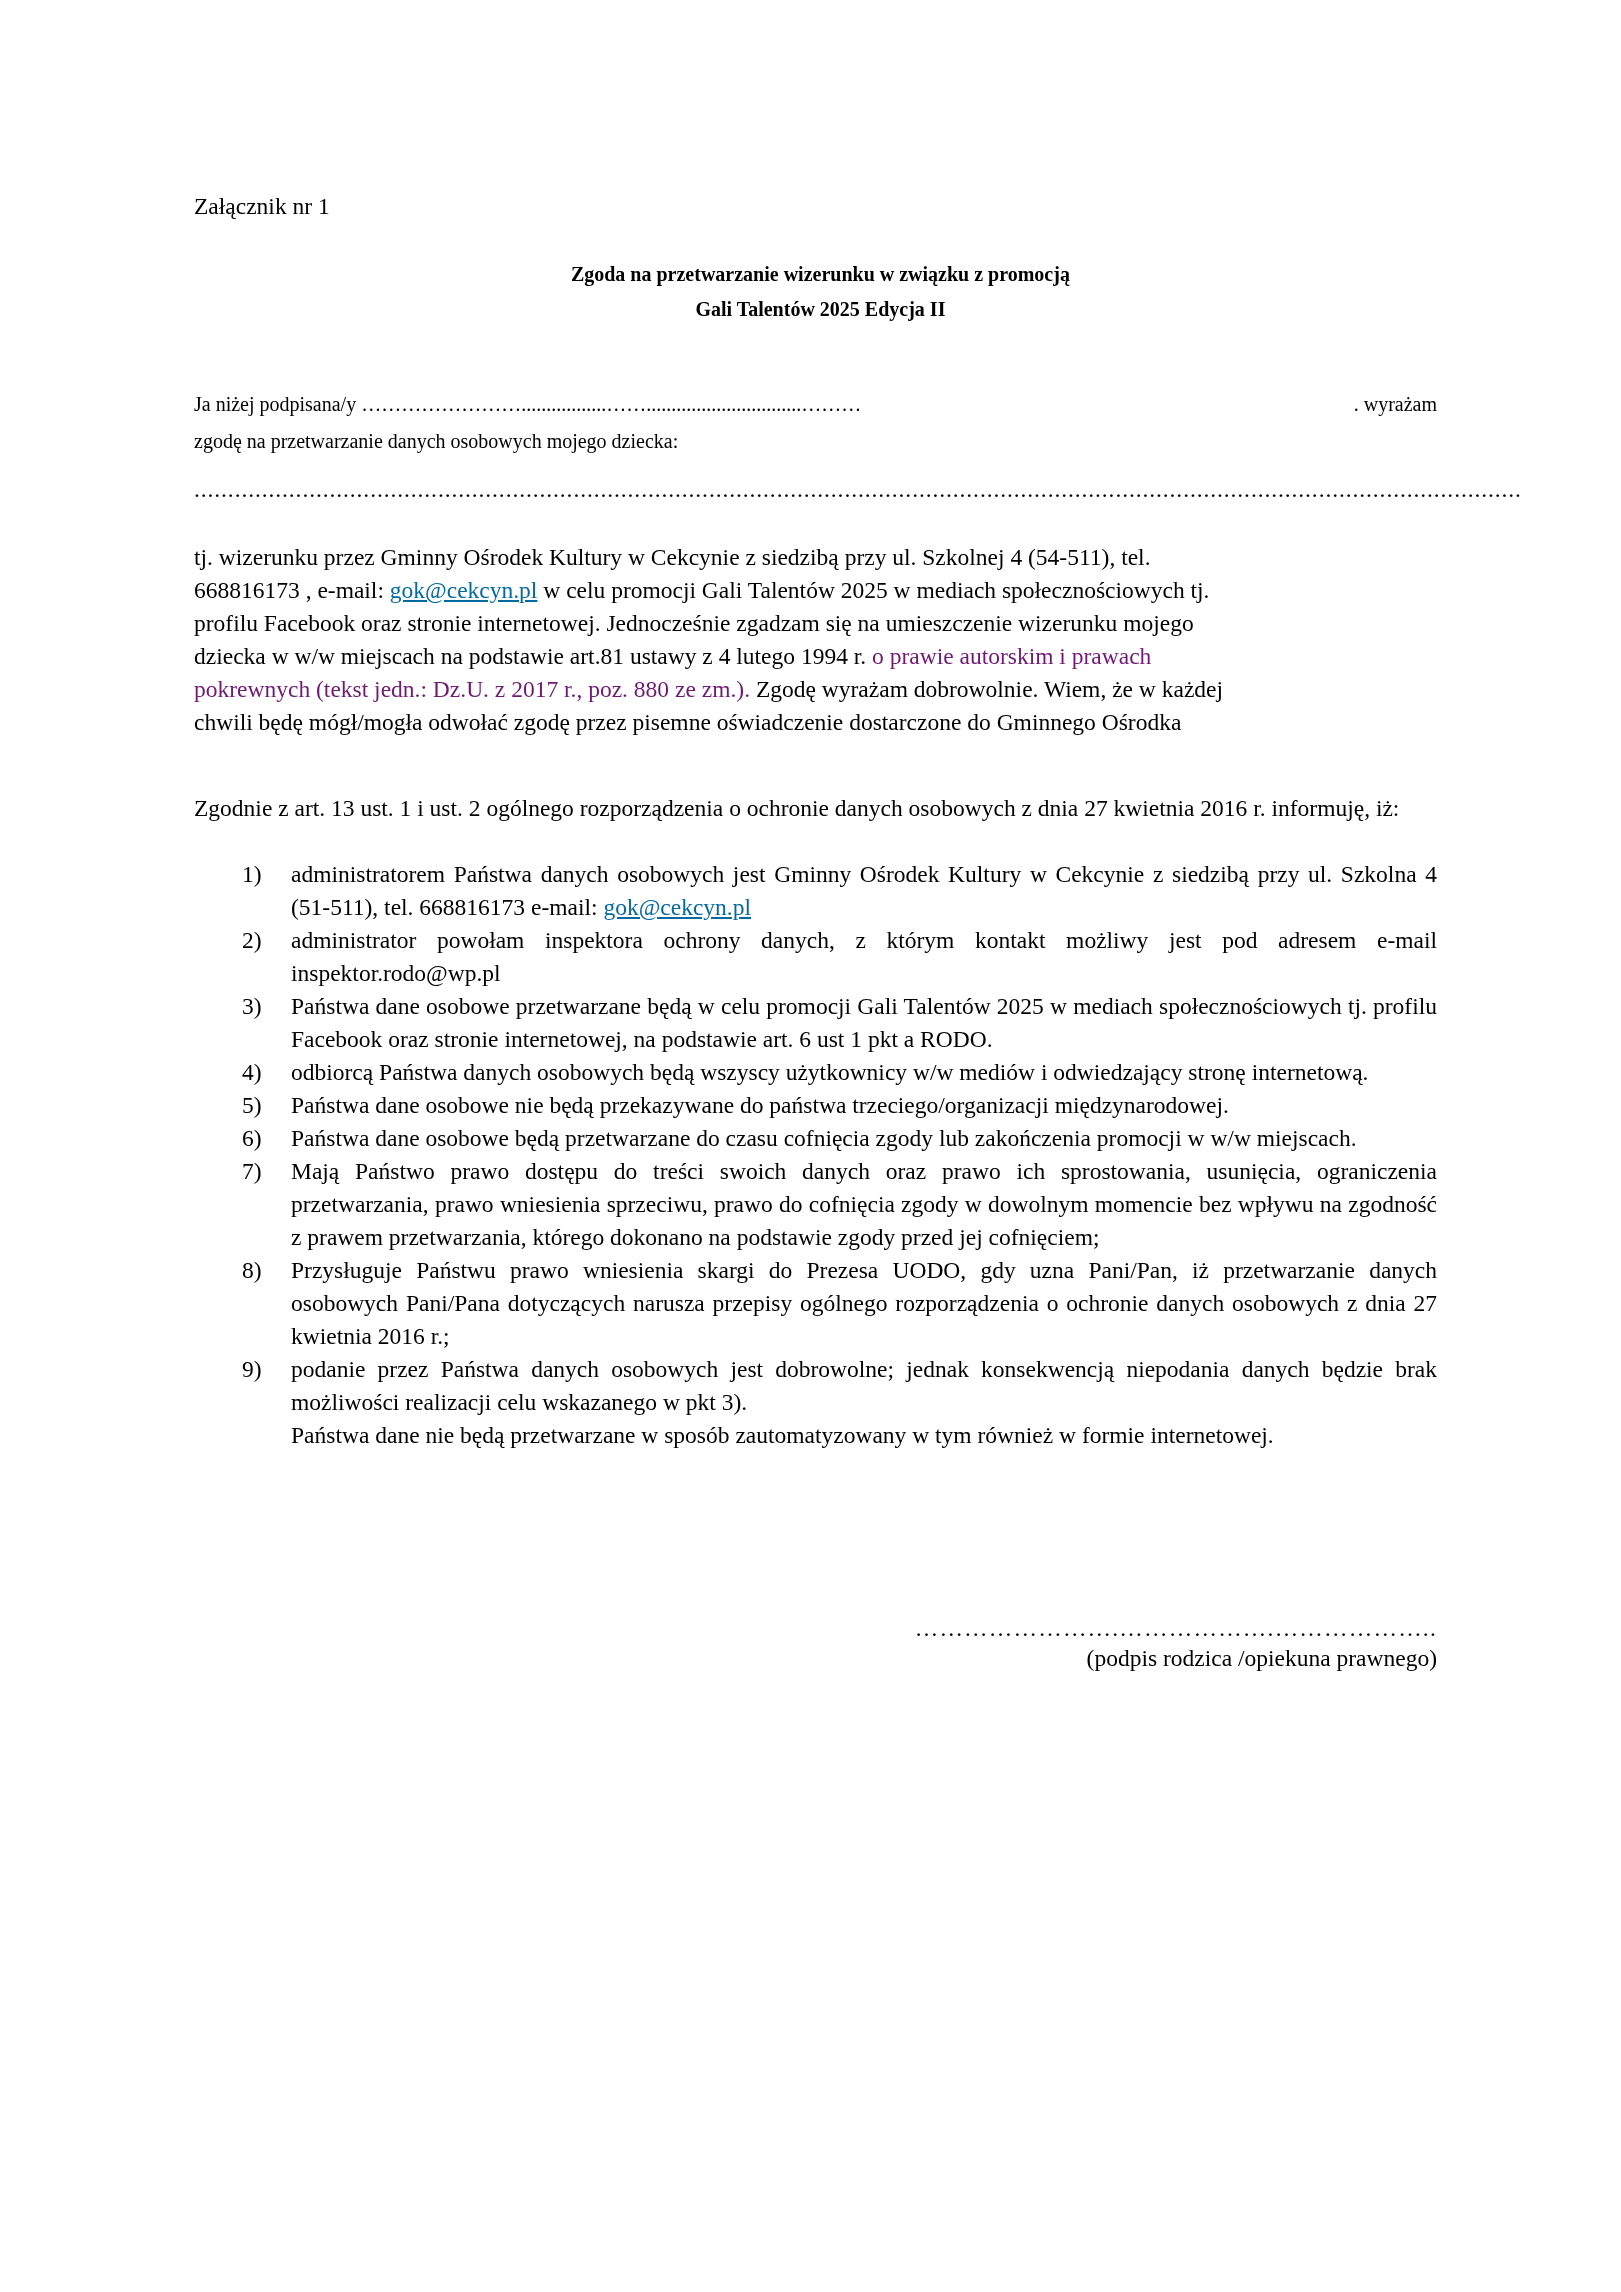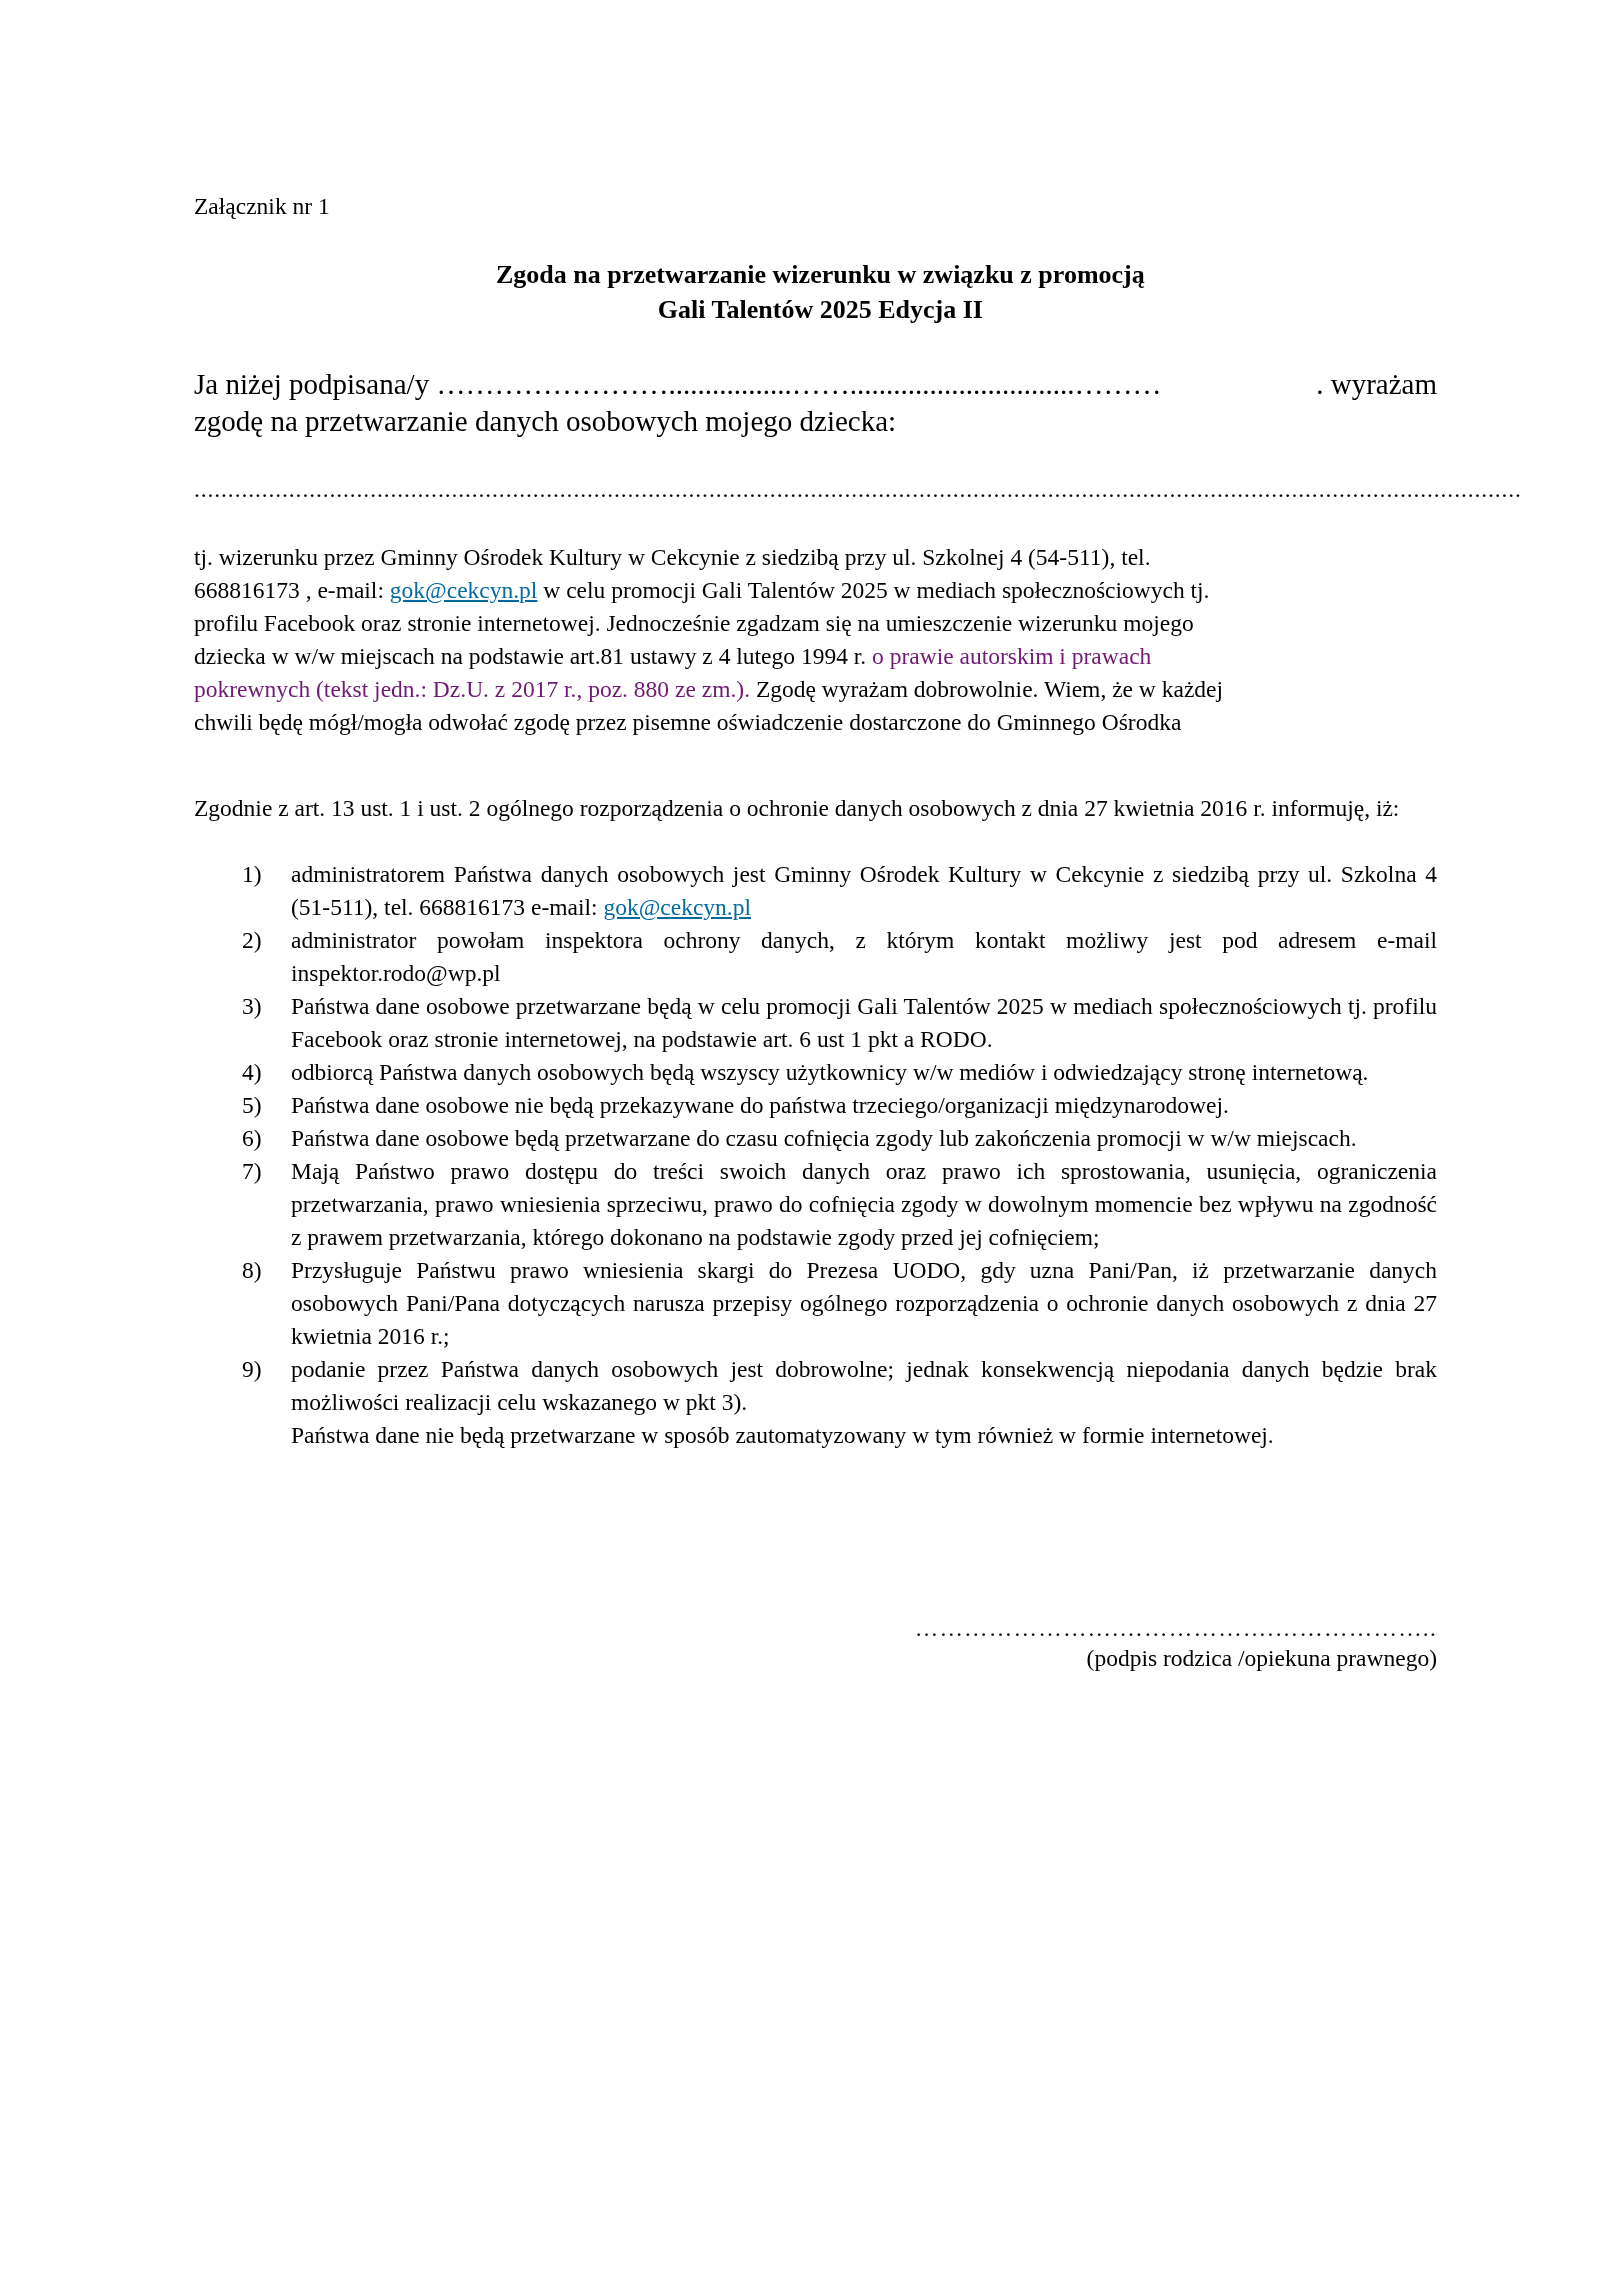--- a/index.html
+++ b/index.html
@@ -5,26 +5,26 @@
   html, body { margin: 0; padding: 0; background: #ffffff; }
   body {
     width: 1621px; height: 2293px; position: relative; overflow: hidden;
     font-family: "Liberation Serif", "DejaVu Serif", serif; color: #000;
   }
   .page { position: absolute; left: 194px; top: 0; width: 1243px; }
   .abs { position: absolute; left: 0; white-space: nowrap; }
   .annex { top: 192px; font-size: 23.5px; line-height: 29px; }
   .title {
     position: absolute; left: 0; width: 1243px; top: 257px;
-    text-align: center; font-weight: bold; font-size: 26px; line-height: 35px;
+    text-align: center; font-weight: bold; font-size: 20px; line-height: 35px;
   }
   .title div { padding-left: 9.8px; }
   .decl {
-    position: absolute; left: 0; top: 366px; width: 1243px;
-    font-size: 29px; line-height: 37px;
+    position: absolute; left: 0; top: 386px; width: 1243px;
+    font-size: 20px; line-height: 37px;
   }
   .decl .line1 { display: flex; justify-content: space-between; white-space: nowrap; }
   .fullfill { position: absolute; left: 0; top: 476px; font-size: 23.5px; letter-spacing: 0.9px; white-space: nowrap; }
   .para {
     position: absolute; left: 0; top: 541px; width: 1206px;
     font-size: 23.5px; line-height: 33px;
   }
   .para .gray { color: #701a75; }
   a.link { color: #0369a1; text-decoration: underline; }
   .gdpr {

